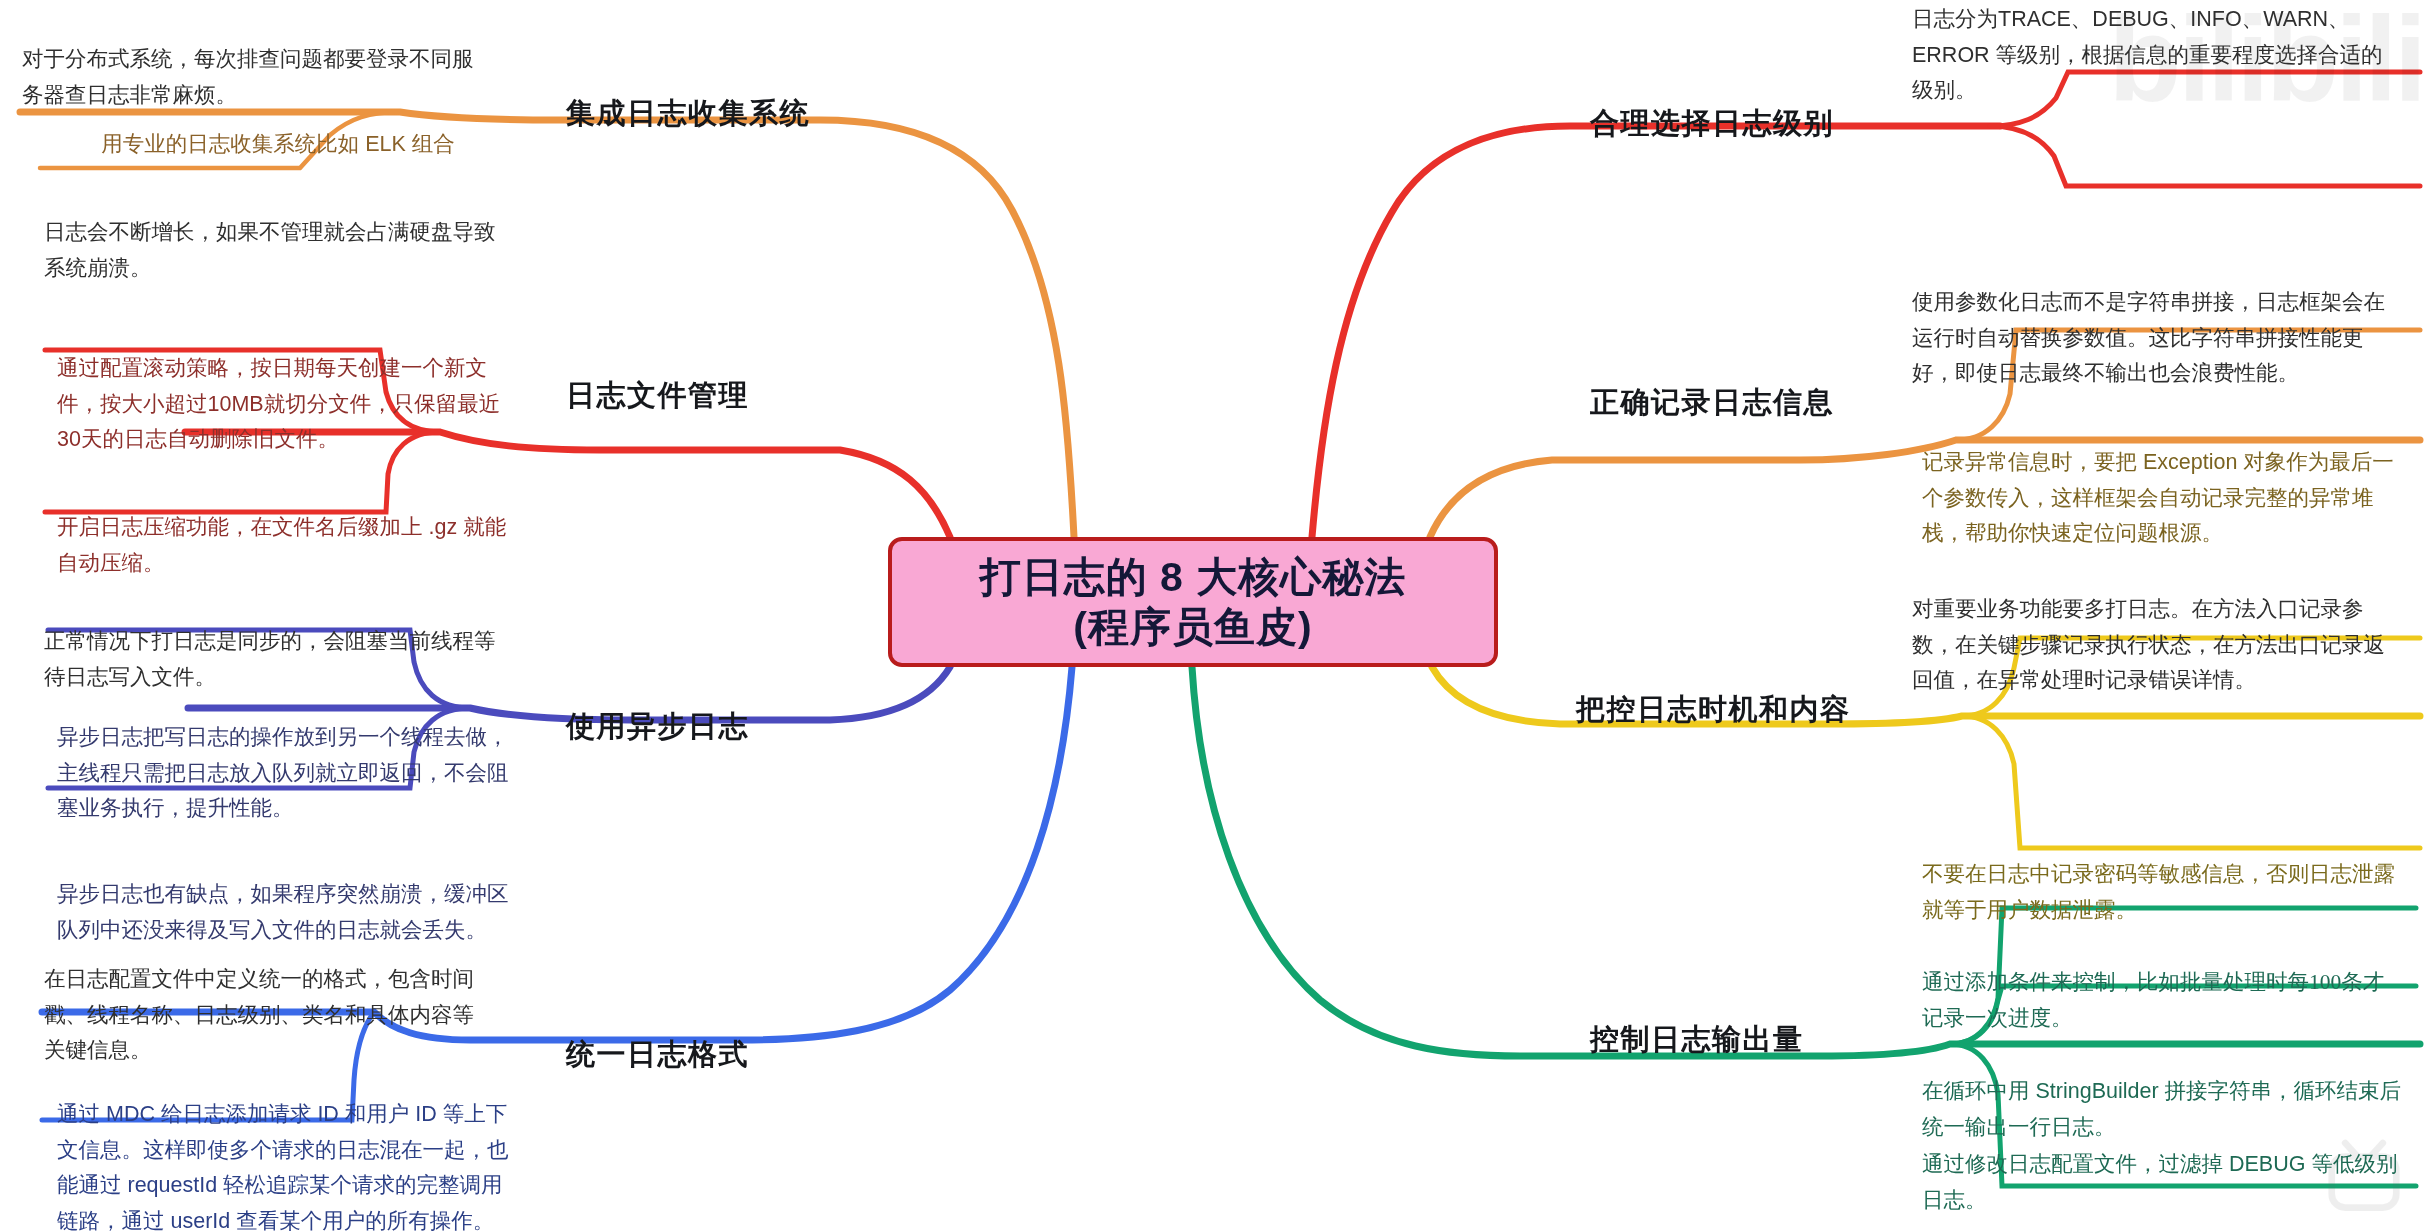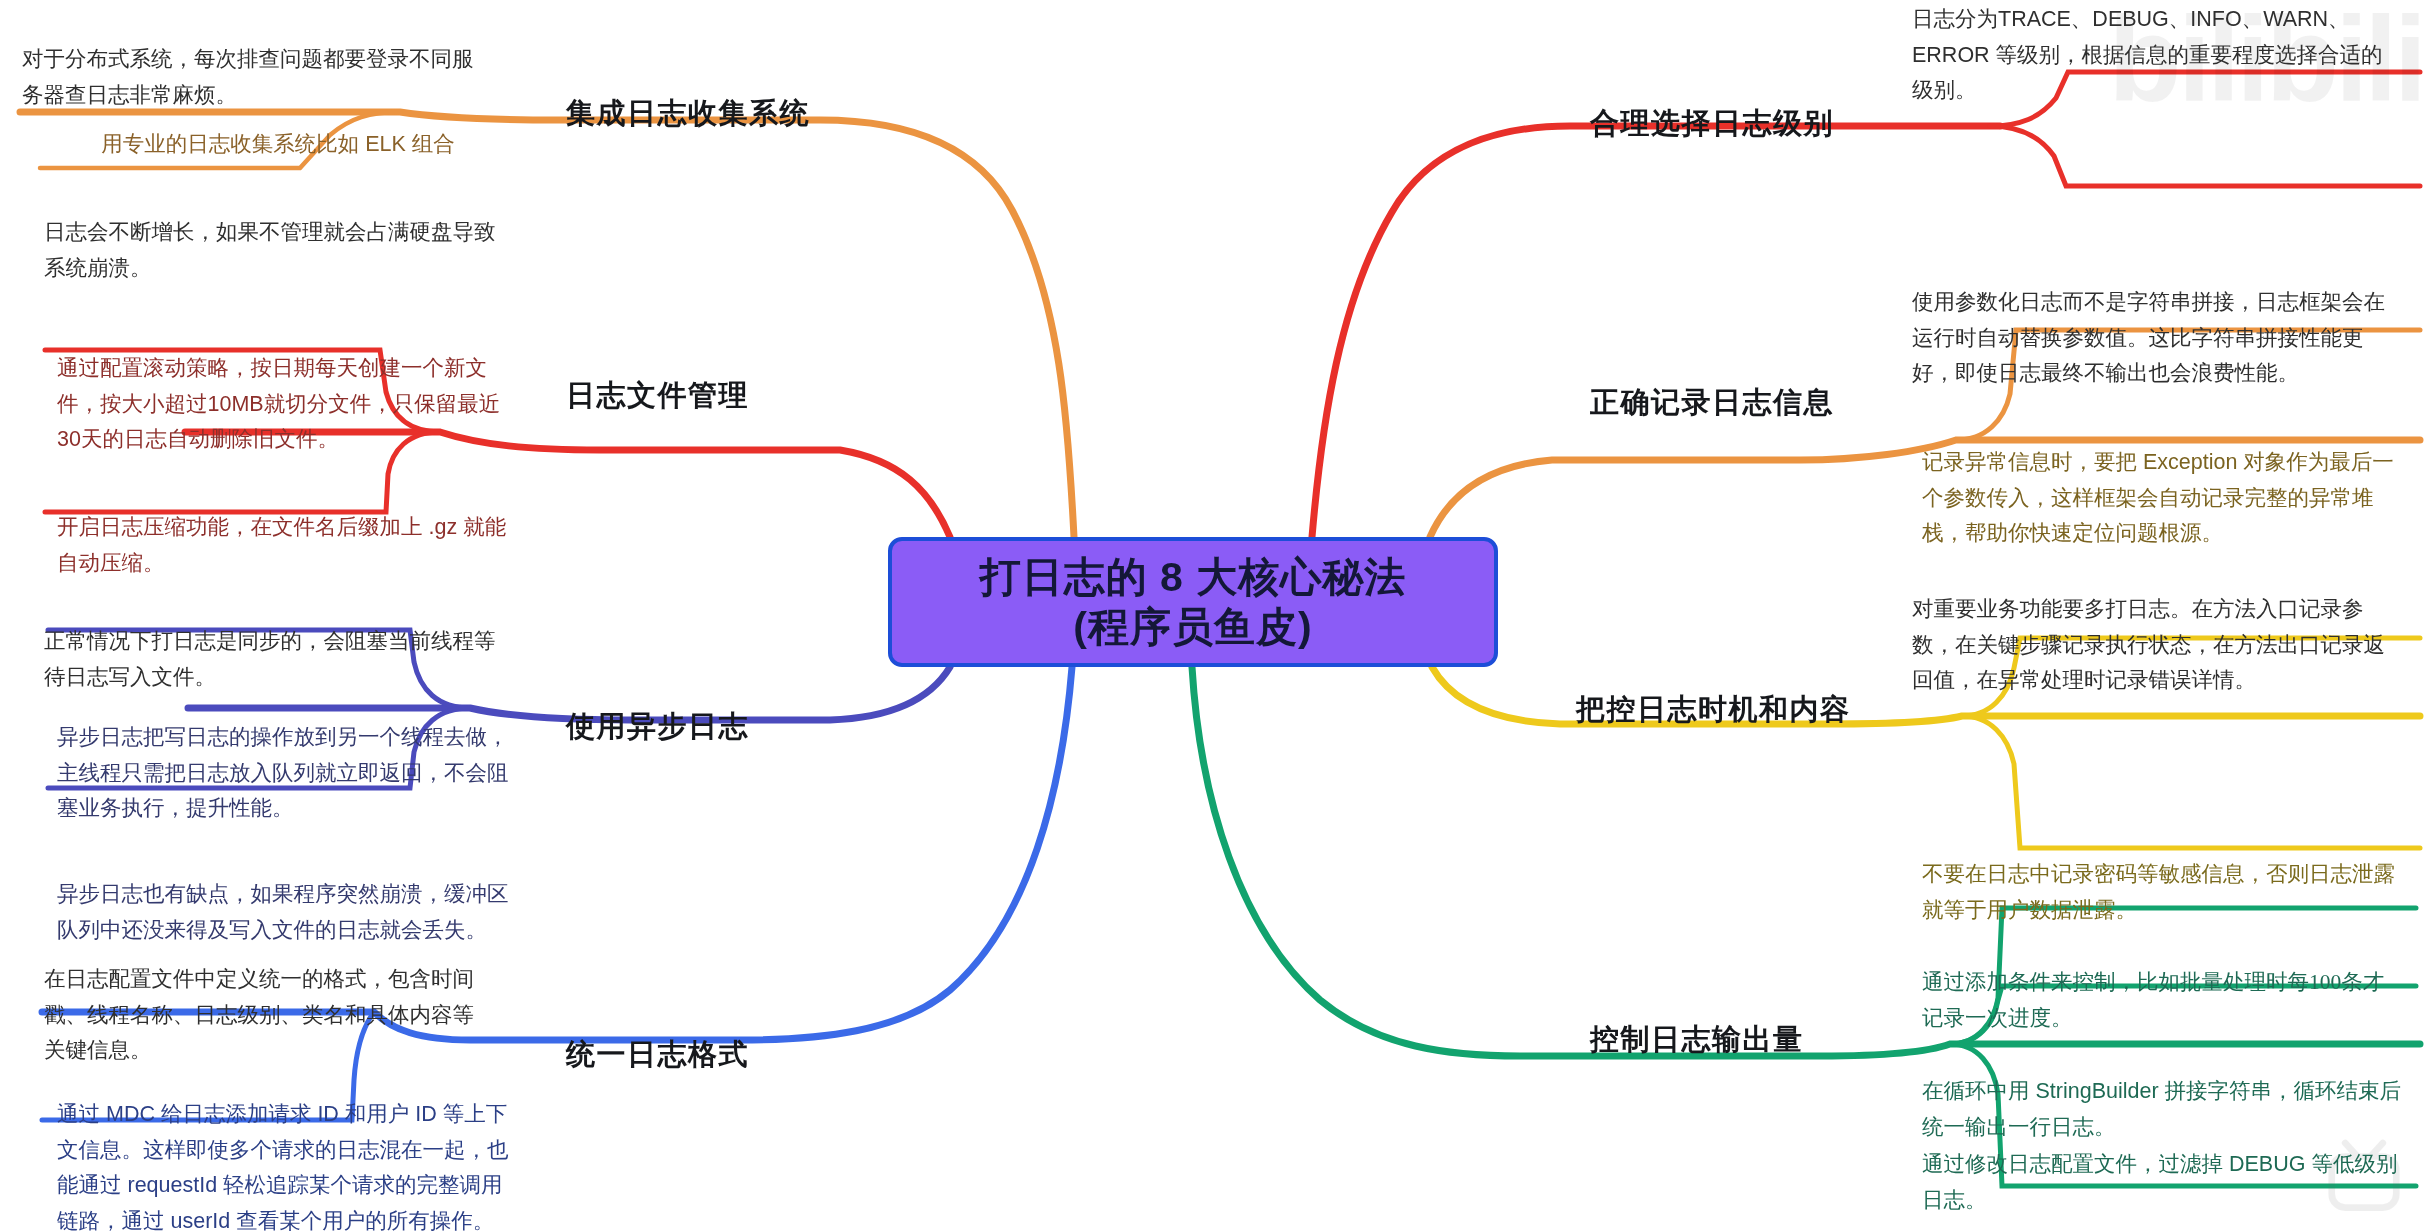--- a/index.html
+++ b/index.html
@@ -18,23 +18,23 @@
     position: absolute; left: 0; top: 0;
     width: 2429px; height: 1231px;
     pointer-events: none;
   }
 
   
   .center-node {
     position: absolute;
     left: 888px; top: 537px;
     width: 610px; height: 130px;
-    border: 4px solid #1d4ed8;
+    border: 4px solid #b91c1c;
     border-radius: 14px;
-    background: #8b5cf6;
+    background: #f9a8d4;
     display: flex; flex-direction: column;
     align-items: center; justify-content: center;
     z-index: 8;
   }
   .center-line {
     font-size: 41px; font-weight: bold; color: #141838;
     letter-spacing: 1px; line-height: 1.22;
     white-space: nowrap;
   }
 

